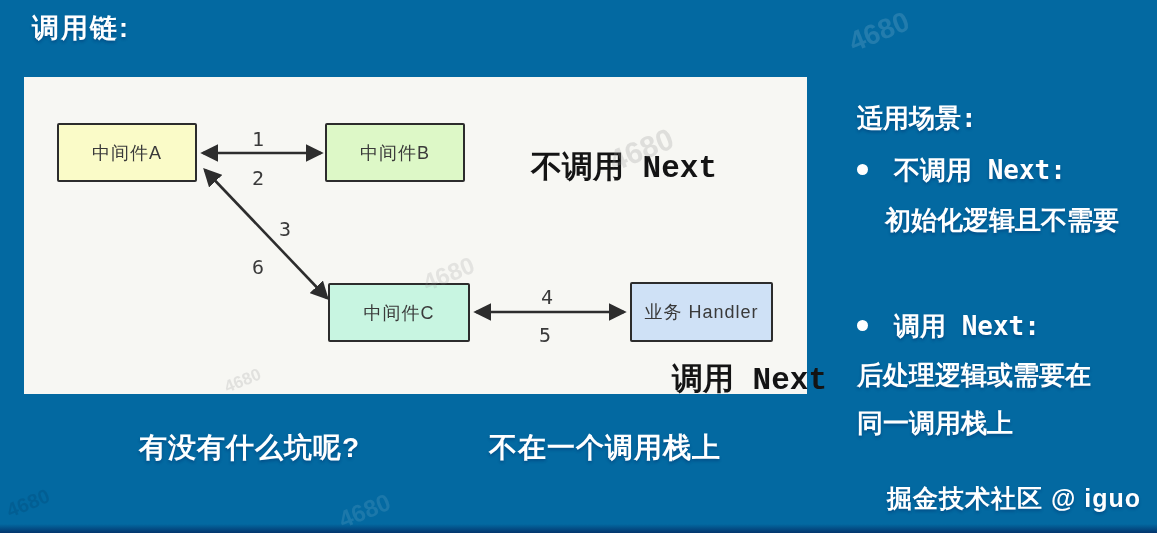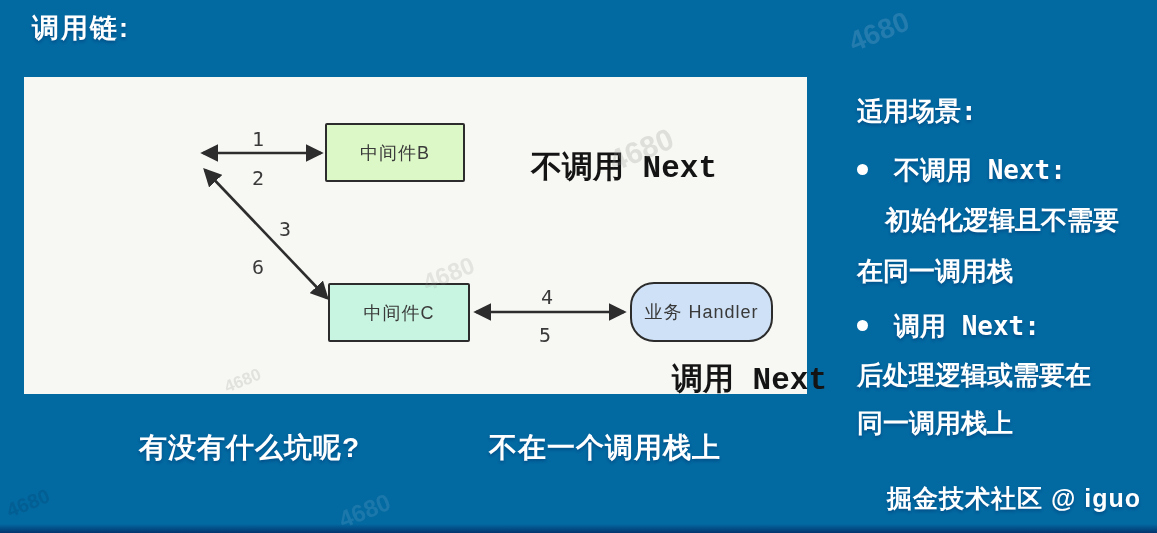--- a/index.html
+++ b/index.html
@@ -20,37 +20,37 @@
   .panel{position:absolute;left:24px;top:77px;width:783px;height:317px;background:#f7f7f3;}
   .arrows{position:absolute;left:0;top:0;width:783px;height:317px;}
   .node{
     position:absolute;box-sizing:border-box;border:2px solid #2c2c2c;border-radius:2px;
     display:flex;align-items:center;justify-content:center;
     font-size:18px;color:#3a3a3a;letter-spacing:1px;
   }
   .node-a{left:33px;top:46px;width:140px;height:59px;}
   .node-b{left:301px;top:46px;width:140px;height:59px;}
   .node-c{left:304px;top:206px;width:142px;height:59px;}
-  .node-h{left:606px;top:205px;width:143px;height:60px;border-radius:24px;}
+  .node-h{left:606px;top:205px;width:143px;height:60px;}
   .num{
     position:absolute;transform:translate(-50%,-50%);
     font-family:"DejaVu Sans Mono","Liberation Mono",monospace;
     font-size:20px;color:#3a3a3a;
   }
   .note{
     position:absolute;color:#141414;font-weight:600;font-size:31px;
     font-family:Liberation Mono, monospace;white-space:nowrap;margin-left:26px;
   }
   .note-top{left:481px;top:69px;}
   .note-bottom{left:622px;top:281px;}
 
   
   .sb-line{position:absolute;font-size:26px;white-space:nowrap;
     font-family:"DejaVu Sans Mono","Liberation Sans",sans-serif;}
-  .sb-heading{left:857px;top:94px;text-align:center;}
+  .sb-heading{left:857px;top:101px;text-align:center;}
   .sb-b1{left:857px;top:153px;}
   .sb-d1{left:857px;top:203px;margin-left:28px;}
   .sb-d2{left:857px;top:254px;}
   .sb-b2{left:857px;top:309px;text-align:center;}
   .sb-d3{left:857px;top:358px;}
   .sb-d4{left:857px;top:406px;}
   .dot{display:inline-block;width:11px;height:11px;border-radius:50%;
     background:#fff;margin-right:26px;vertical-align:middle;margin-bottom:4px;}
 
   
@@ -80,20 +80,23 @@
       <defs>
         <marker id="ah" viewBox="0 0 10 10" refX="8.5" refY="5" markerWidth="7" markerHeight="7" orient="auto-start-reverse">
           <path d="M0,0 L10,5 L0,10 z" fill="#2d2d2d"></path>
         </marker>
       </defs>
       <line x1="179" y1="76" x2="297" y2="76" stroke="#2d2d2d" stroke-width="2.6" marker-start="url(#ah)" marker-end="url(#ah)"></line>
       <line x1="181" y1="93" x2="303" y2="221" stroke="#2d2d2d" stroke-width="2.6" marker-start="url(#ah)" marker-end="url(#ah)"></line>
       <line x1="452" y1="235" x2="600" y2="235" stroke="#2d2d2d" stroke-width="2.6" marker-start="url(#ah)" marker-end="url(#ah)"></line>
     </svg>
 
+    <div class="node node-a" style="background: rgb(250, 251, 200);">
+      <span>中间件A</span>
+    </div>
     <div class="node node-c" style="background: rgb(200, 245, 225);">
       <span>中间件C</span>
     </div>
     <div class="node node-b" style="background: rgb(221, 248, 199);">
       <span>中间件B</span>
     </div>
     <div class="node node-h" style="background: rgb(207, 225, 246);">
       <span>业务 Handler</span>
     </div>
 
@@ -111,21 +114,20 @@
     <span class="wm wm-p2">4680</span>
     <span class="wm wm-p3">4680</span>
   </div>
 
   <div class="sb-line sb-heading white-text">适用场景:</div>
 
   <div class="sb-line sb-b1 white-text">
     <span class="dot"></span><span>不调用 Next:</span>
   </div>
   <div class="sb-line sb-d1 white-text">初始化逻辑且不需要</div>
-  <div class="sb-line sb-d2 white-text">在同一调用栈</div>
 
   <div class="sb-line sb-b2 white-text">
     <span class="dot"></span><span>调用 Next:</span>
   </div>
   <div class="sb-line sb-d3 white-text">后处理逻辑或需要在</div>
   <div class="sb-line sb-d4 white-text">同一调用栈上</div>
 
   <div class="q1 white-text">有没有什么坑呢?</div>
   <div class="q2 white-text">不在一个调用栈上</div>
 

